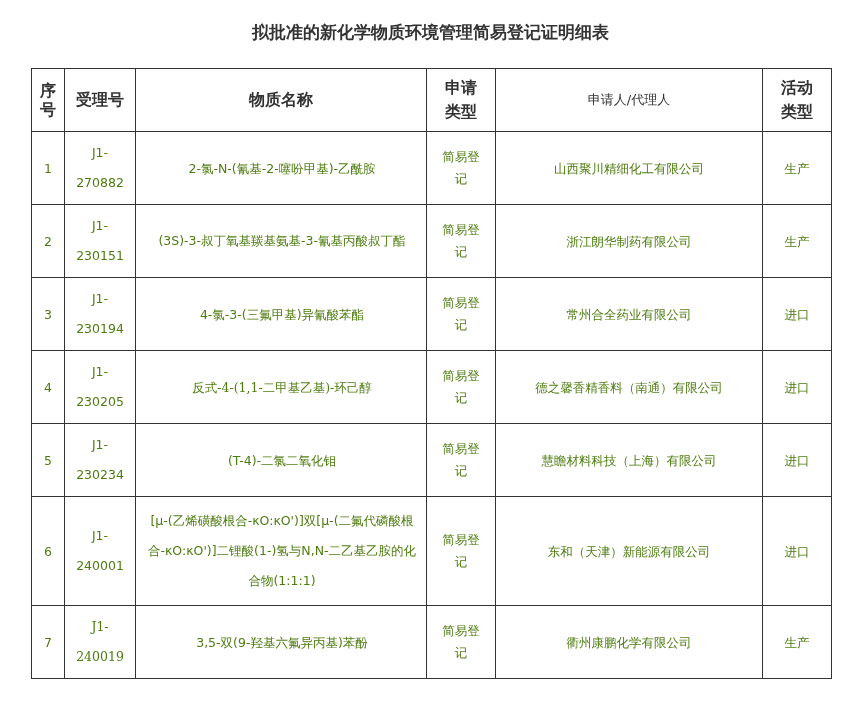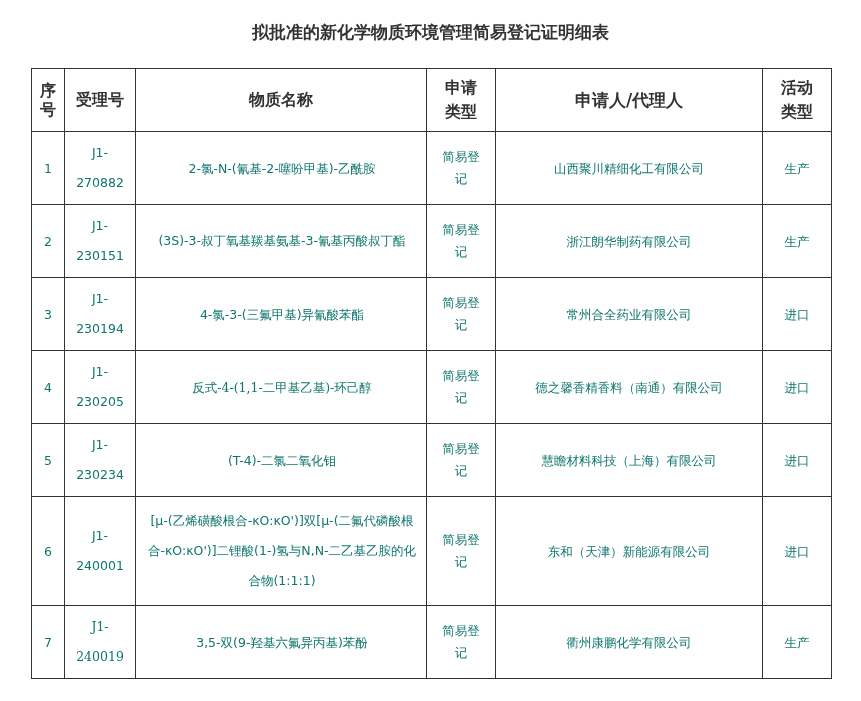--- a/index.html
+++ b/index.html
@@ -42,26 +42,26 @@
       text-align: center;
     }
     table.reg-table th {
       color: #333333;
       font-weight: bold;
       font-size: 16px;
       line-height: 24px;
       height: 54px;
     }
     table.reg-table th.th-applicant {
-      font-size: 17px;
-      font-weight: bold;
+      font-size: 13px;
+      font-weight: normal;
     }
     table.reg-table td {
       font-size: 12.5px;
-      color: #0f766e;
+      color: #4d7c0f;
       line-height: 23px;
     }
     td.col-name {
       text-align: left;
       padding-left: 8px !important;
       padding-right: 6px !important;
     }
     td.col-id {
       line-height: 30px !important;
     }

